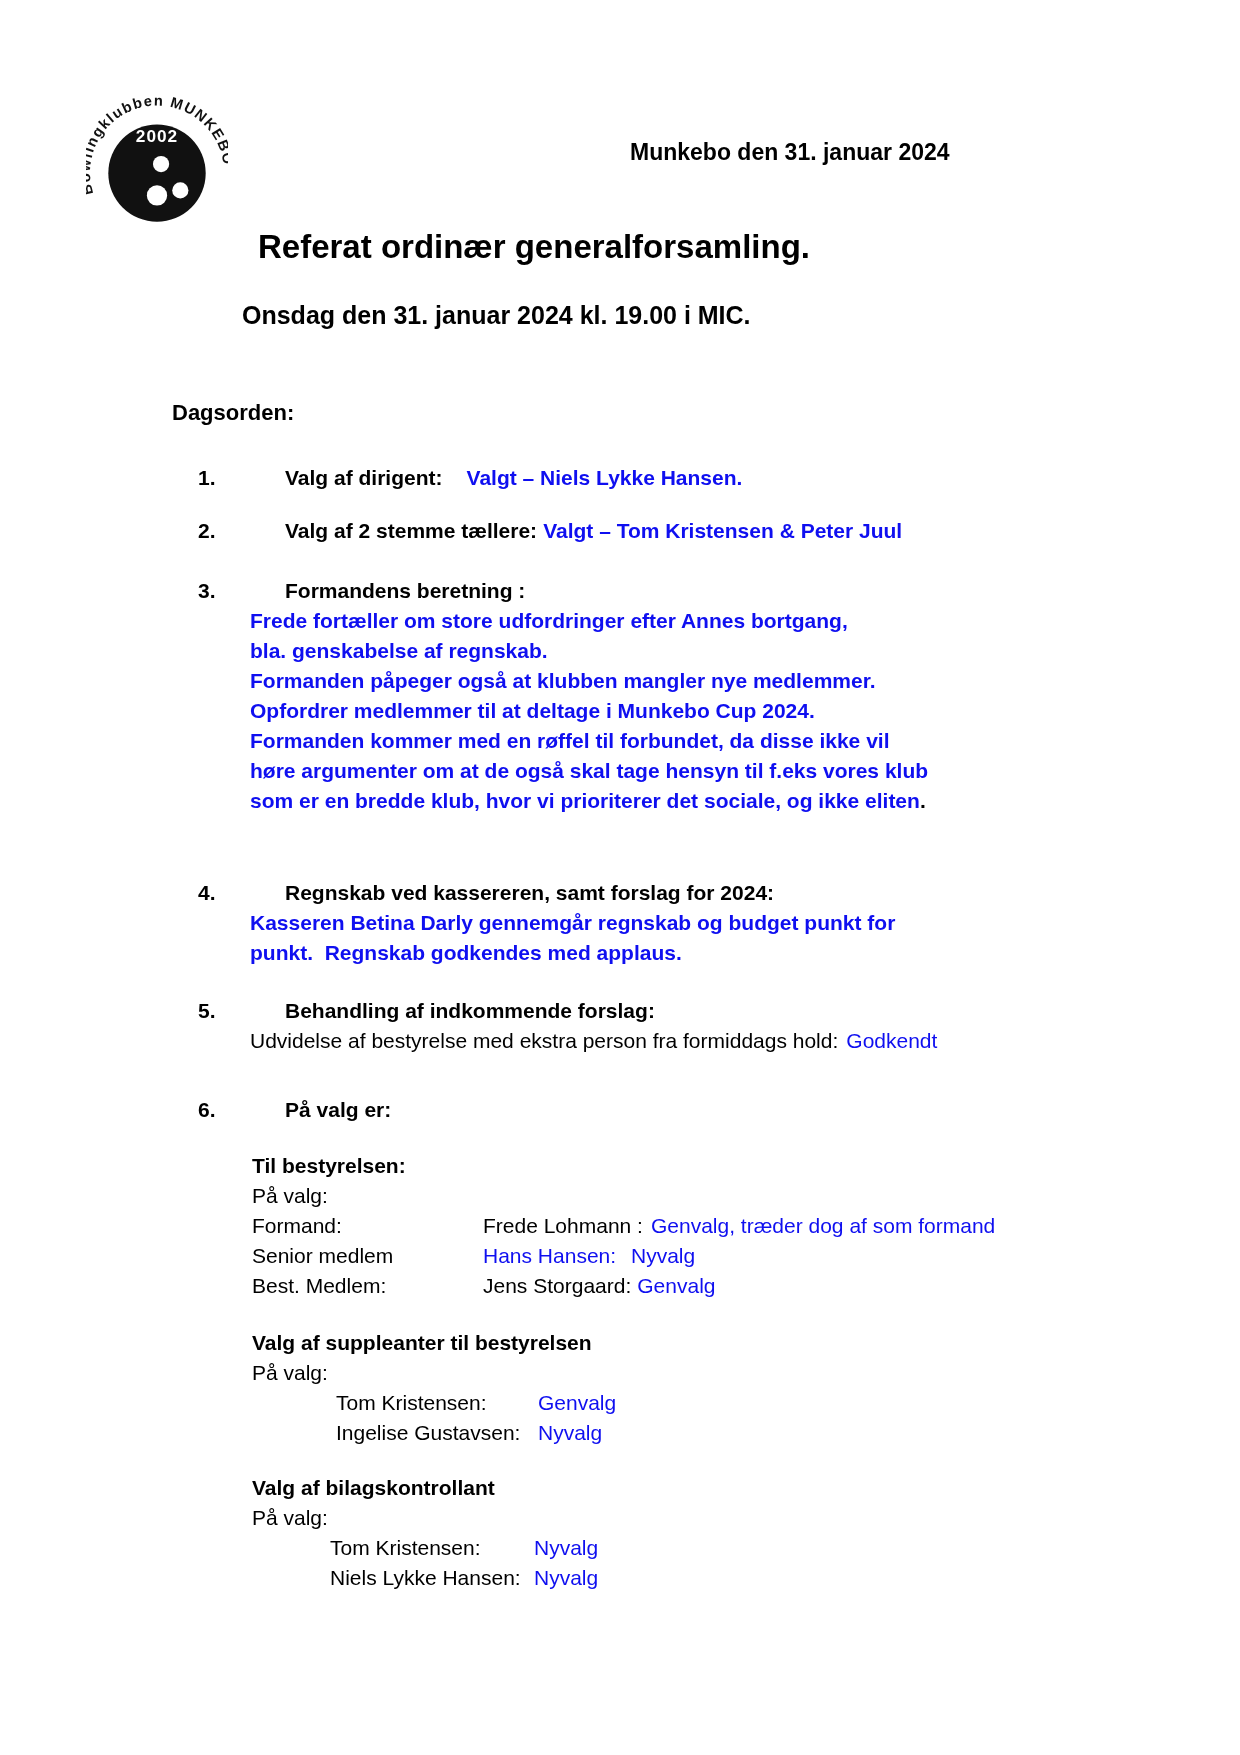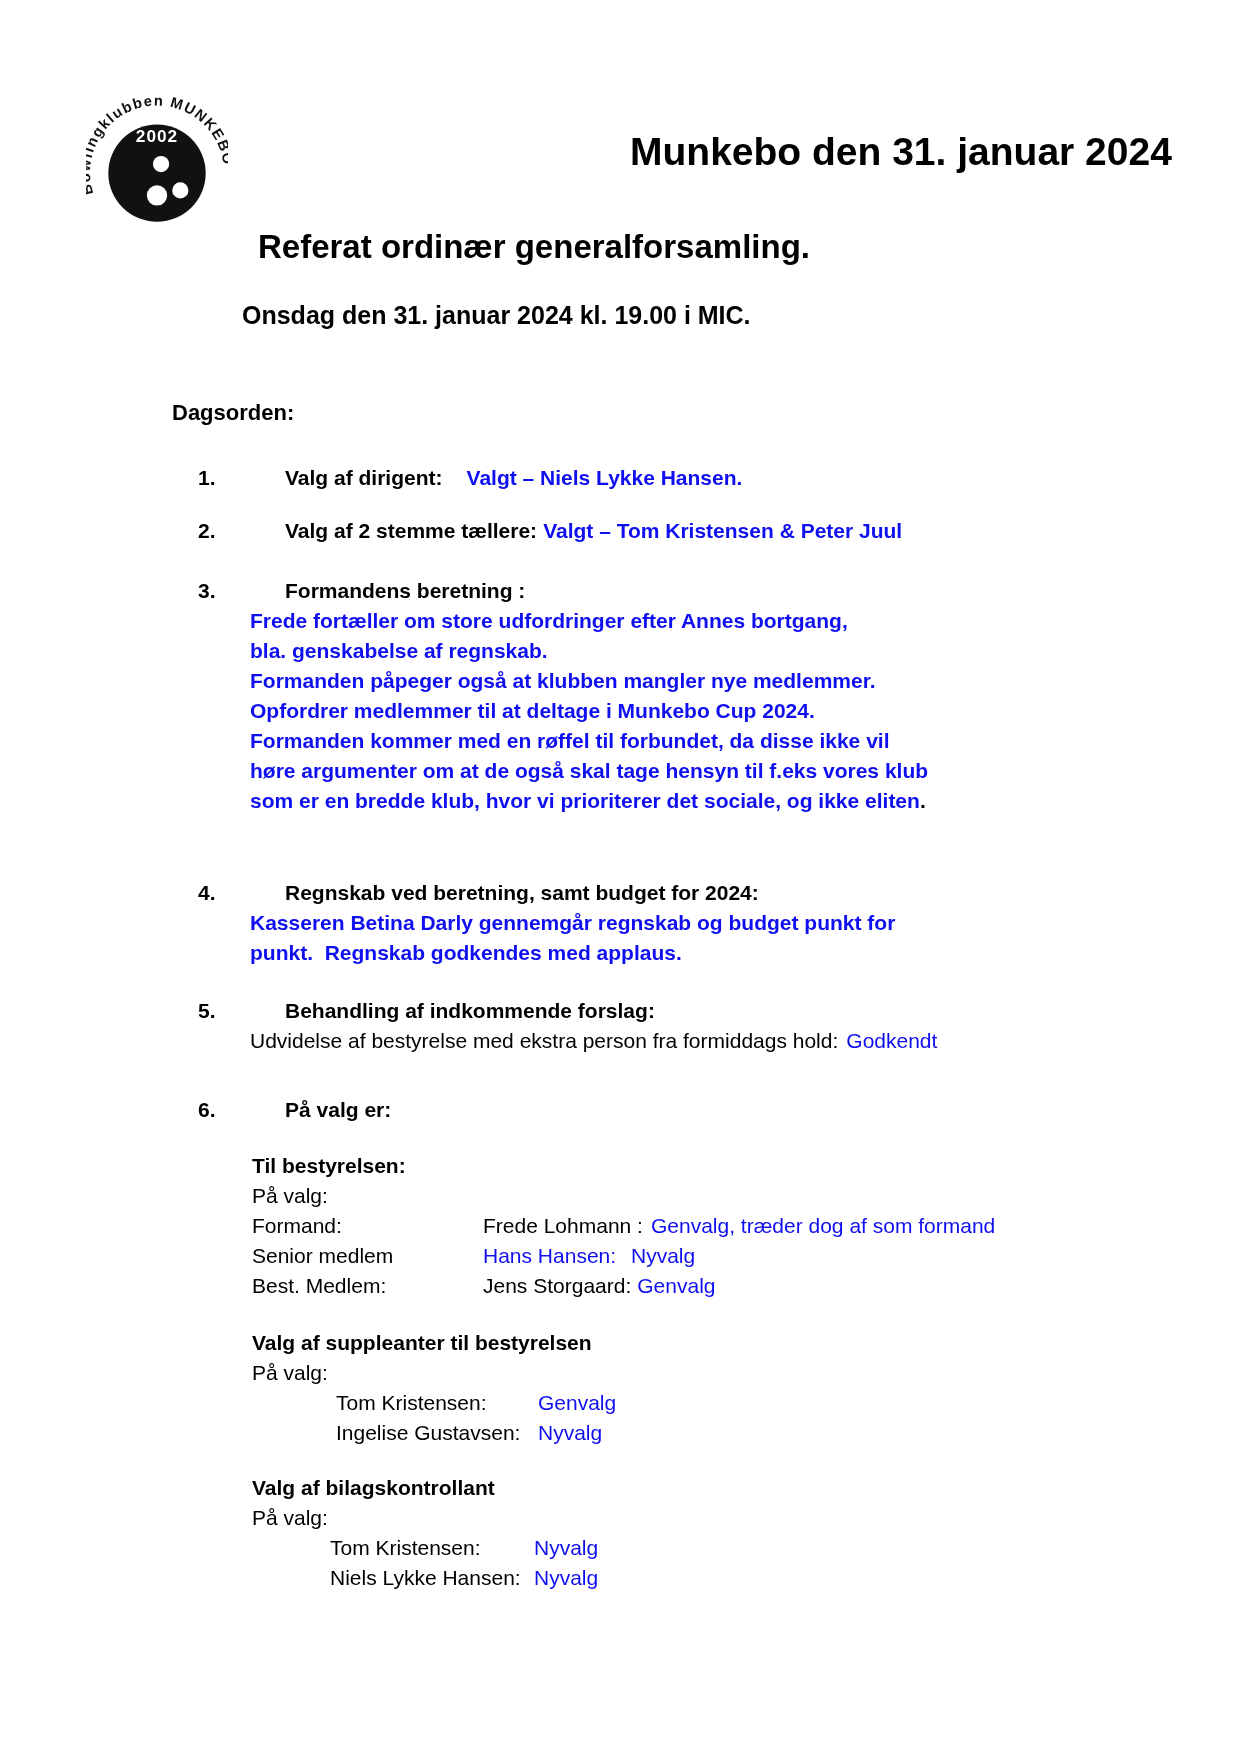--- a/index.html
+++ b/index.html
@@ -10,21 +10,21 @@
     background:#ffffff; color:var(--ink);
     font-family:"Liberation Sans", sans-serif;
     overflow:hidden;
   }
   .abs{ position:absolute; white-space:nowrap; }
   .b{ font-weight:bold; }
   .blue{ color:var(--blue); }
 
   .logo{ position:absolute; left:86px; top:92px; width:142px; height:142px; }
 
-  .date-line{ left:630px; top:134px; font-size:39px; font-weight:bold; line-height:36px; }
+  .date-line{ left:630px; top:134px; font-size:23px; font-weight:bold; line-height:36px; }
   .doc-title{ left:258px; top:226px; font-size:33px; font-weight:bold; line-height:42px; }
   .doc-subtitle{ left:242px; top:294px; font-size:25px; font-weight:bold; line-height:42px; }
   .agenda-label{ left:172px; top:398px; font-size:22px; font-weight:bold; line-height:30px; }
 
   .item{
     position:absolute; left:198px; padding-left:52px;
     font-size:21px; line-height:30px; white-space:nowrap;
   }
   .item .num{ position:absolute; left:0; top:0; font-weight:bold; }
   .item .lbl{ font-weight:bold;margin-left:35px; }
@@ -83,21 +83,21 @@
     <div class="note">bla. genskabelse af regnskab.</div>
     <div class="note">Formanden påpeger også at klubben mangler nye medlemmer.</div>
     <div class="note">Opfordrer medlemmer til at deltage i Munkebo Cup 2024.</div>
     <div class="note">Formanden kommer med en røffel til forbundet, da disse ikke vil</div>
     <div class="note">høre argumenter om at de også skal tage hensyn til f.eks vores klub</div>
     <div><span class="note">som er en bredde klub, hvor vi prioriterer det sociale, og ikke eliten</span><span class="b">.</span></div>
   </div>
 
   <div class="item" style="top:878px">
     <span class="num">4.</span>
-    <div class="lbl">Regnskab ved beretning, samt budget for 2024:</div>
+    <div class="lbl">Regnskab ved kassereren, samt forslag for 2024:</div>
     <div class="note">Kasseren Betina Darly gennemgår regnskab og budget punkt for</div>
     <div class="note">punkt.  Regnskab godkendes med applaus.</div>
   </div>
 
   <div class="item" style="top:996px">
     <span class="num">5.</span>
     <div class="lbl">Behandling af indkommende forslag:</div>
     <div class="plain"><span>Udvidelse af bestyrelse med ekstra person fra formiddags hold:</span><span class="blue res">Godkendt</span></div>
   </div>
 

